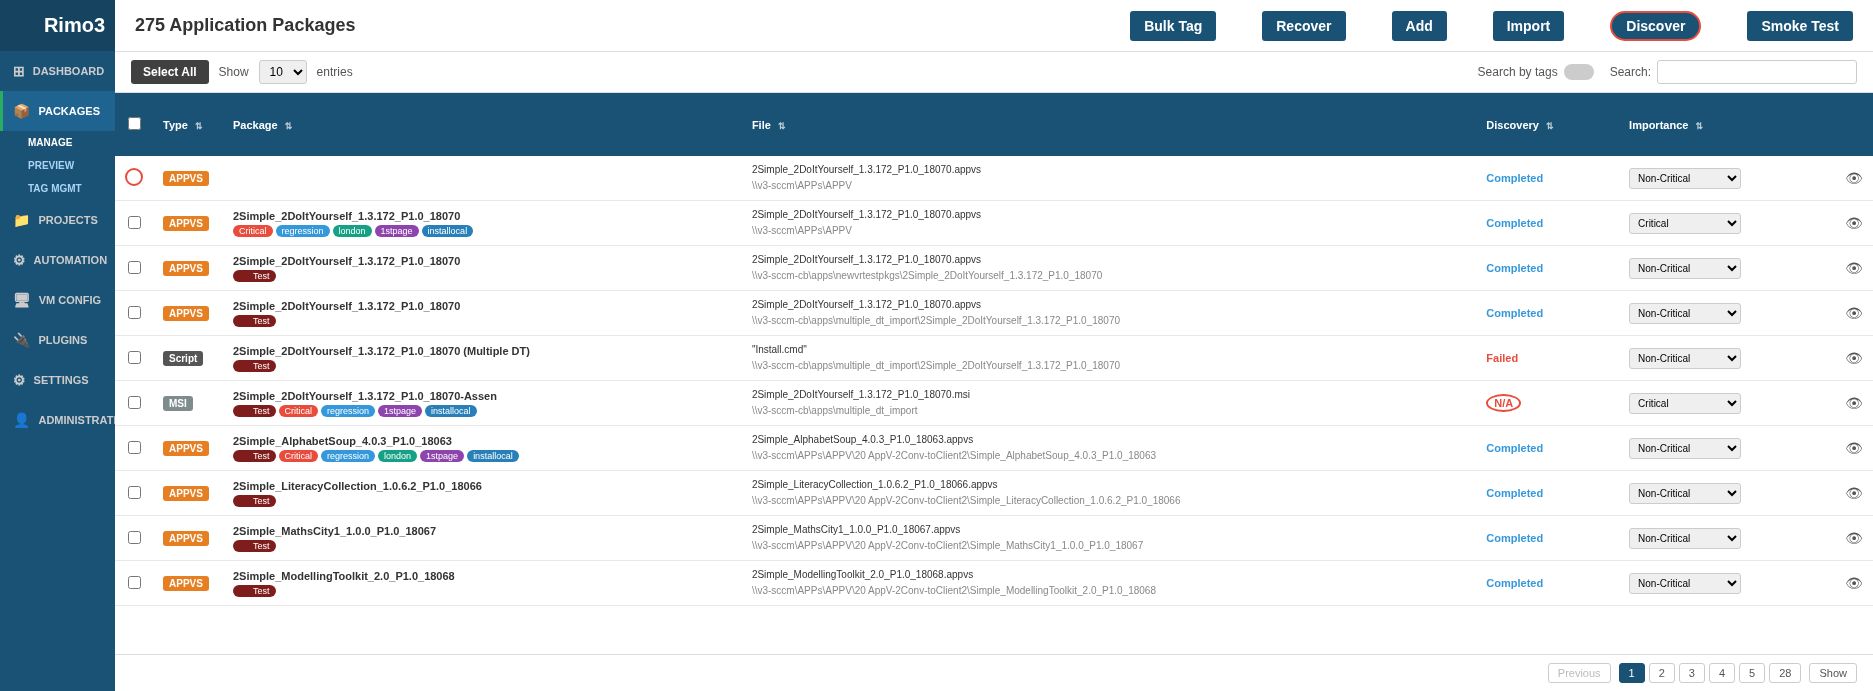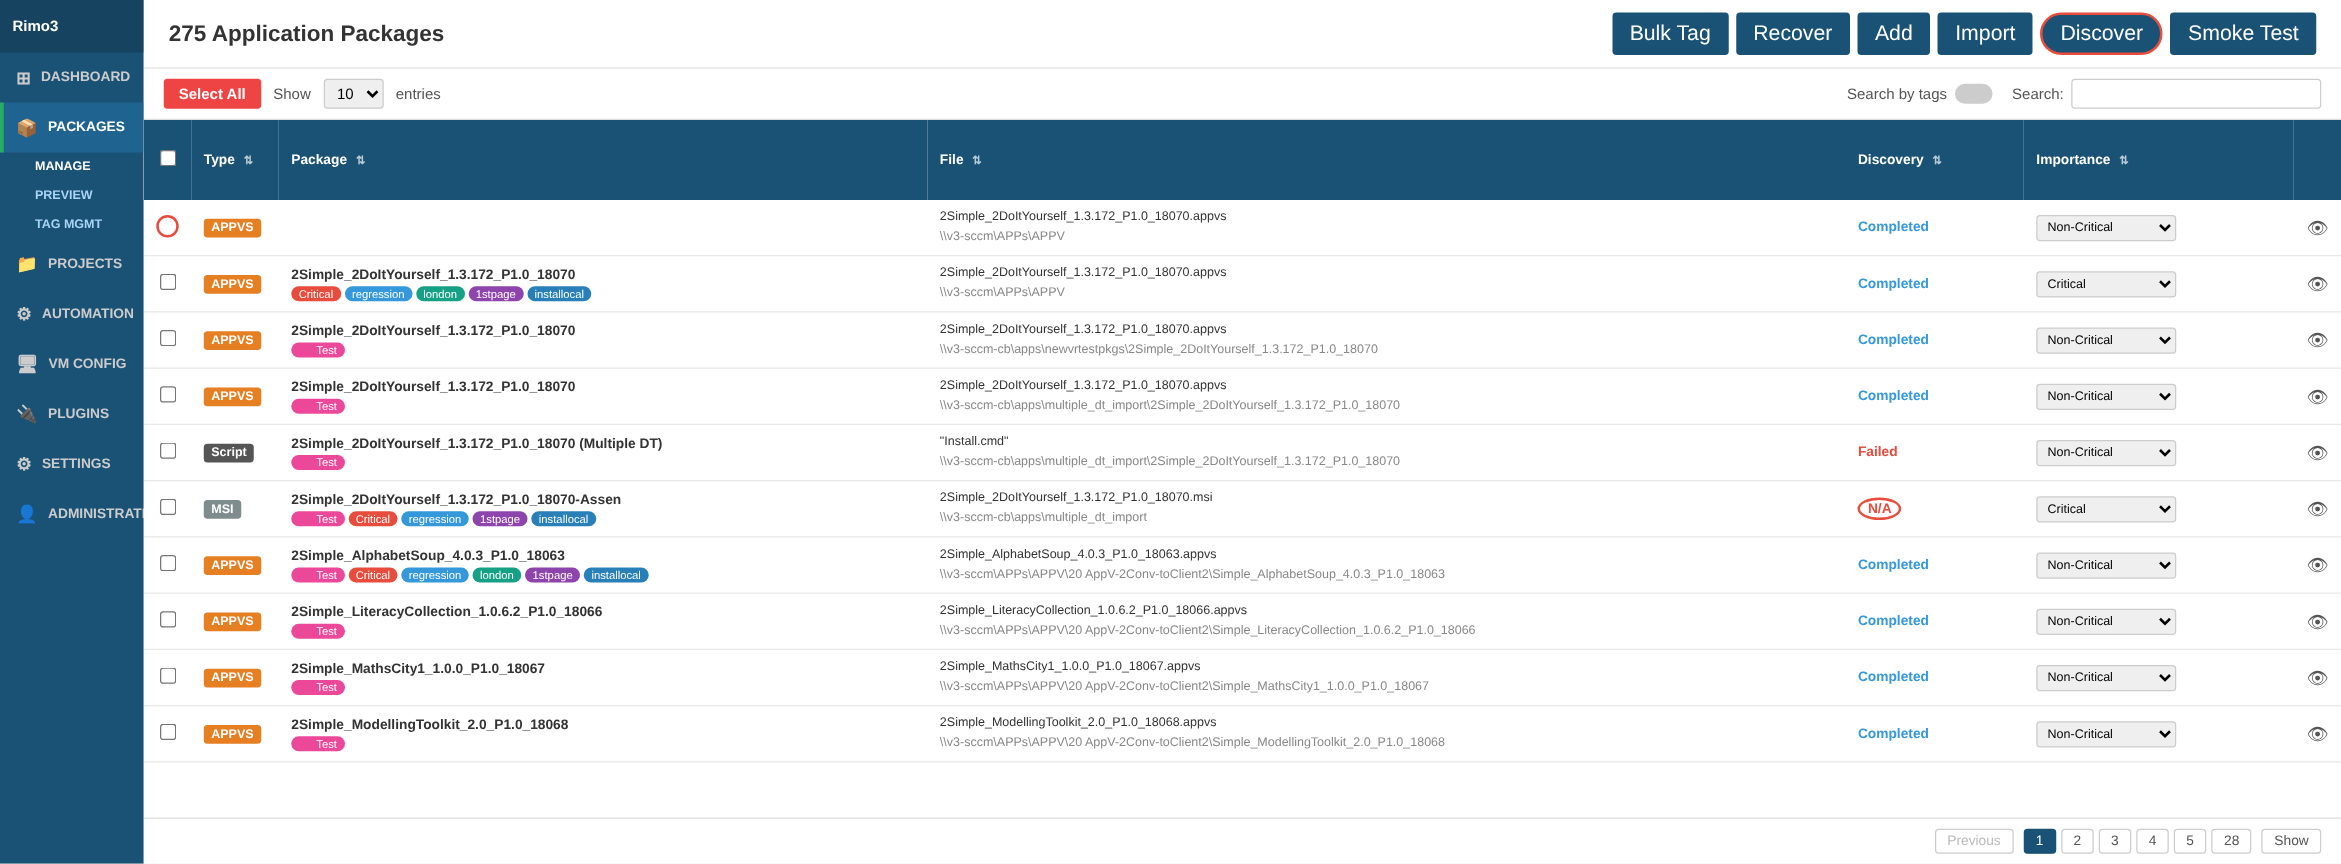--- a/index.html
+++ b/index.html
@@ -11,24 +11,24 @@
       background: #1a5276;
       color: #fff;
       display: flex;
       flex-direction: column;
       flex-shrink: 0;
       height: 691px;
     }
     .sidebar-logo {
       background: #154360;
       padding: 14px 10px;
-      font-size: 12px;
-      font-weight: bold;
-      color: #fff;
-      text-align: left;
+      font-size: 20px;
+      font-weight: bold;
+      color: #fff;
+      text-align: right;
     }
     .sidebar-item {
       padding: 12px 10px;
       cursor: pointer;
       display: flex;
       align-items: center;
       gap: 8px;
       color: #ccc;
       font-size: 11px;
       font-weight: bold;
@@ -73,42 +73,43 @@
     }
     .topbar-buttons {
       display: flex;
       gap: 6px;
     }
     .btn {
       padding: 5px 14px;
       border: none;
       border-radius: 3px;
       cursor: pointer;
-      font-size: 17px;
-      font-weight: normal;
+      font-size: 14px;
+      font-weight: bold;
+      margin-left: 40px;
     }
     .btn-default { background: #1a5276; color: #fff; }
     .btn-discover {
       background: #1a5276;
       color: #fff;
       border: 2px solid #e74c3c;
       border-radius: 20px;
     }
 
     
     .toolbar {
       padding: 8px 16px;
       background: #fff;
       border-bottom: 1px solid #ddd;
       display: flex;
       align-items: center;
       gap: 10px;
     }
     .btn-select-all {
-      background: #ef4444;
+      background: #404040;
       color: #fff;
       border: none;
       padding: 5px 12px;
       border-radius: 3px;
       cursor: pointer;
       font-size: 12px;
       font-weight: bold;
     }
     .show-label { color: #555; font-size: 12px; }
     .entries-select {
@@ -182,21 +183,21 @@
       padding: 1px 6px;
       border-radius: 10px;
       font-size: 9px;
       color: #fff;
     }
     .tag-critical { background: #e74c3c; }
     .tag-regression { background: #3498db; }
     .tag-london { background: #16a085; }
     .tag-1stpage { background: #8e44ad; }
     .tag-installocal { background: #2980b9; }
-    .tag-test { background: #ec4899; padding-left: 20px; }
+    .tag-test { background: #7f1d1d; padding-left: 20px; }
     .file-path { color: #555; font-size: 10px; line-height: 1.6; }
     .file-main { color: #333; }
     .file-sub { color: #888; font-size: 10px; }
     .discovery-completed { color: #3498db; font-weight: bold; font-size: 11px; }
     .discovery-failed { color: #e74c3c; font-weight: bold; font-size: 11px; }
     .discovery-na {
       color: #e74c3c;
       font-weight: bold;
       font-size: 11px;
       border: 2px solid #e74c3c;

